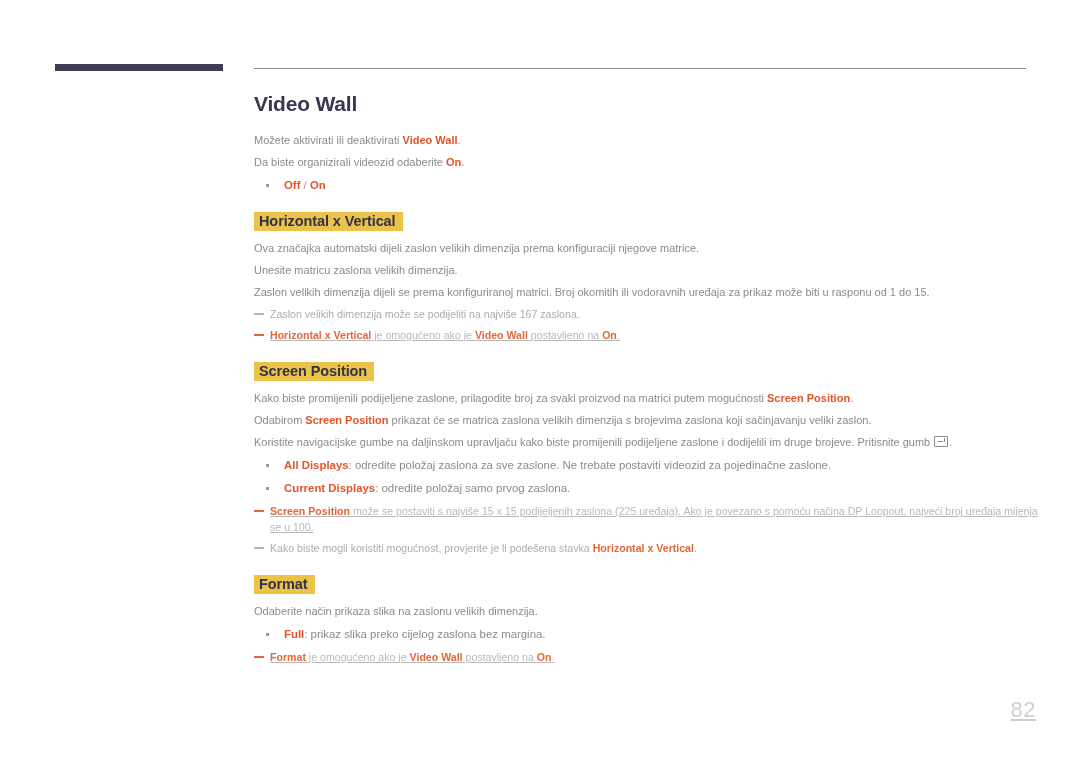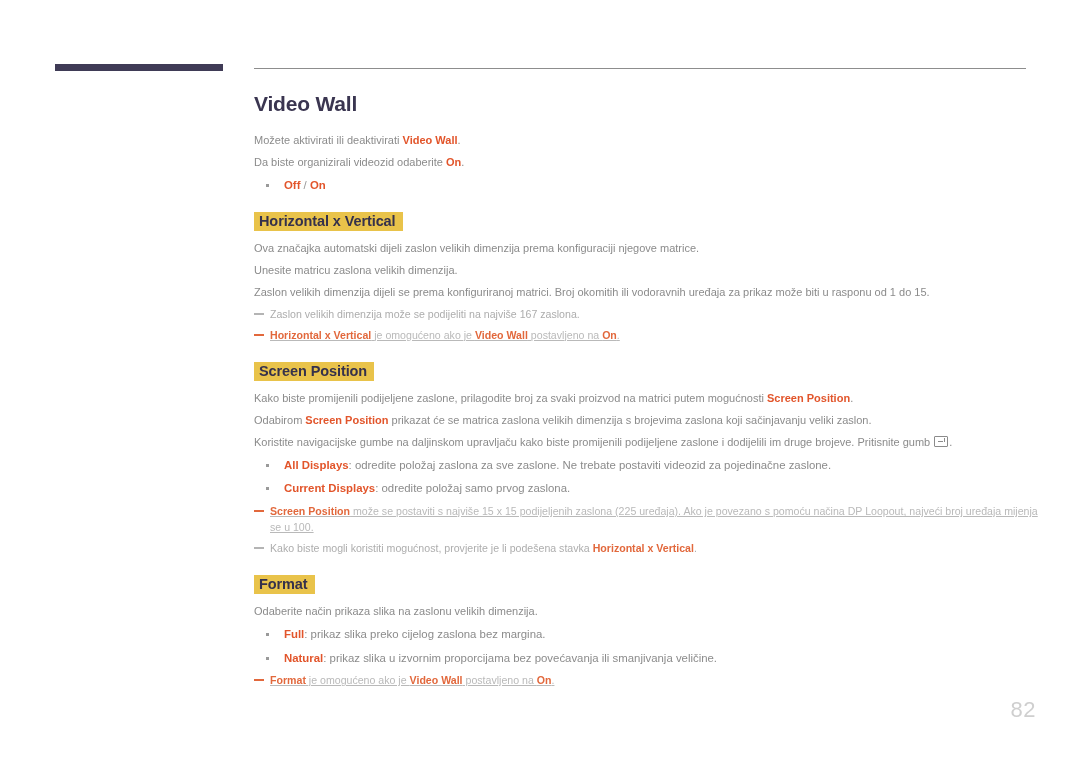--- a/index.html
+++ b/index.html
@@ -161,20 +161,21 @@
 
   
   .page-number {
     position: absolute;
     right: 44px;
     bottom: 40px;
     font-size: 22px;
     color: #cfcfcf;
     font-weight: normal;
     letter-spacing: 0.5px;
+    text-decoration: underline;
   }
 </style>
 </head>
 <body>
 
 <div class="page">
 
   <div class="header-bar"></div>
   <div class="header-rule"></div>
 
@@ -209,21 +210,20 @@
             <li><span class="sq-bullet"></span><span class="em-orange">Current Displays</span><span>: odredite položaj samo prvog zaslona.</span></li>
           </ul>
           <div class="note accent"><span class="dash"></span><span class="em-orange-note">Screen Position</span><span> može se postaviti s najviše 15 x 15 podijeljenih zaslona (225 uređaja). Ako je povezano s pomoću načina DP Loopout, najveći broj uređaja mijenja se u 100.</span></div>
           <div class="note"><span class="dash"></span><span>Kako biste mogli koristiti mogućnost, provjerite je li podešena stavka </span><span class="em-orange-note">Horizontal x Vertical</span><span>.</span></div>
         </div>
         <div>
           <div class="section-head-wrap"><h2 class="section-head">Format</h2></div>
           <p class="body-line">Odaberite način prikaza slika na zaslonu velikih dimenzija.</p>
           <ul class="bullets">
             <li><span class="sq-bullet"></span><span class="em-orange">Full</span><span>: prikaz slika preko cijelog zaslona bez margina.</span></li>
-            <li><span class="sq-bullet"></span><span class="em-orange">Natural</span><span>: prikaz slika u izvornim proporcijama bez povećavanja ili smanjivanja veličine.</span></li>
           </ul>
           <div class="note accent"><span class="dash"></span><span class="em-orange-note">Format</span><span> je omogućeno ako je </span><span class="em-orange-note">Video Wall</span><span> postavljeno na </span><span class="em-orange-note">On</span><span>.</span></div>
         </div>
       </div>
 
   </div>
 
   <div class="page-number">82</div>
 
 </div>

